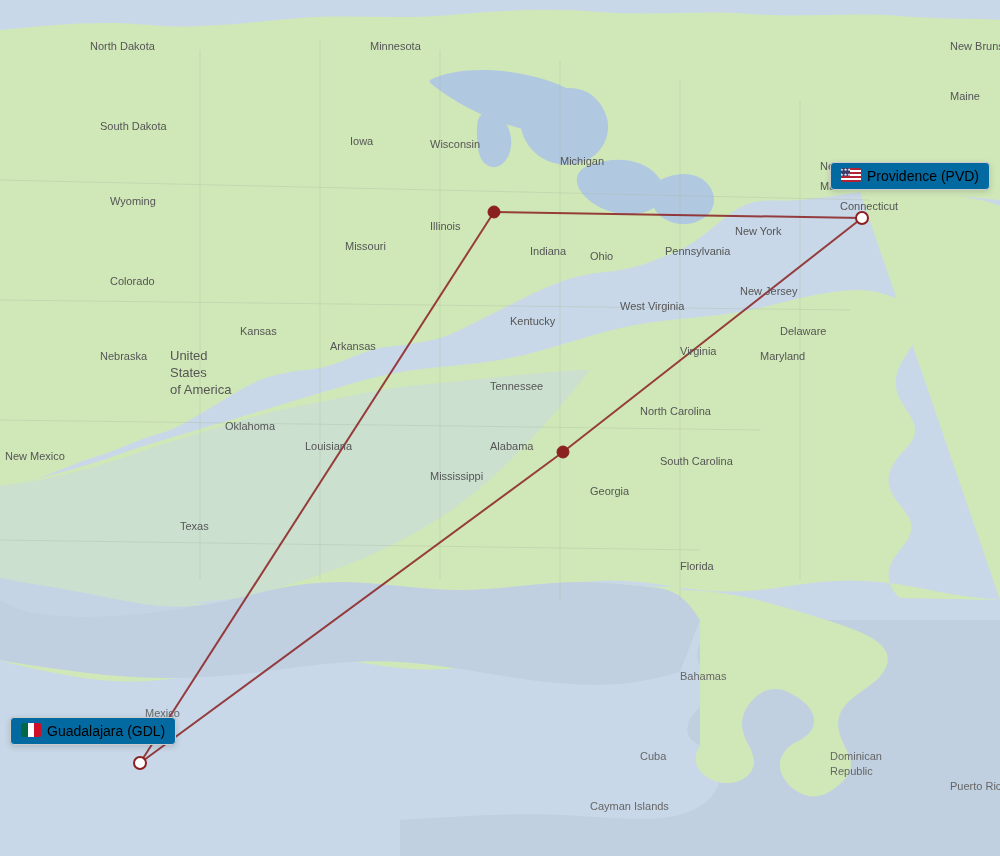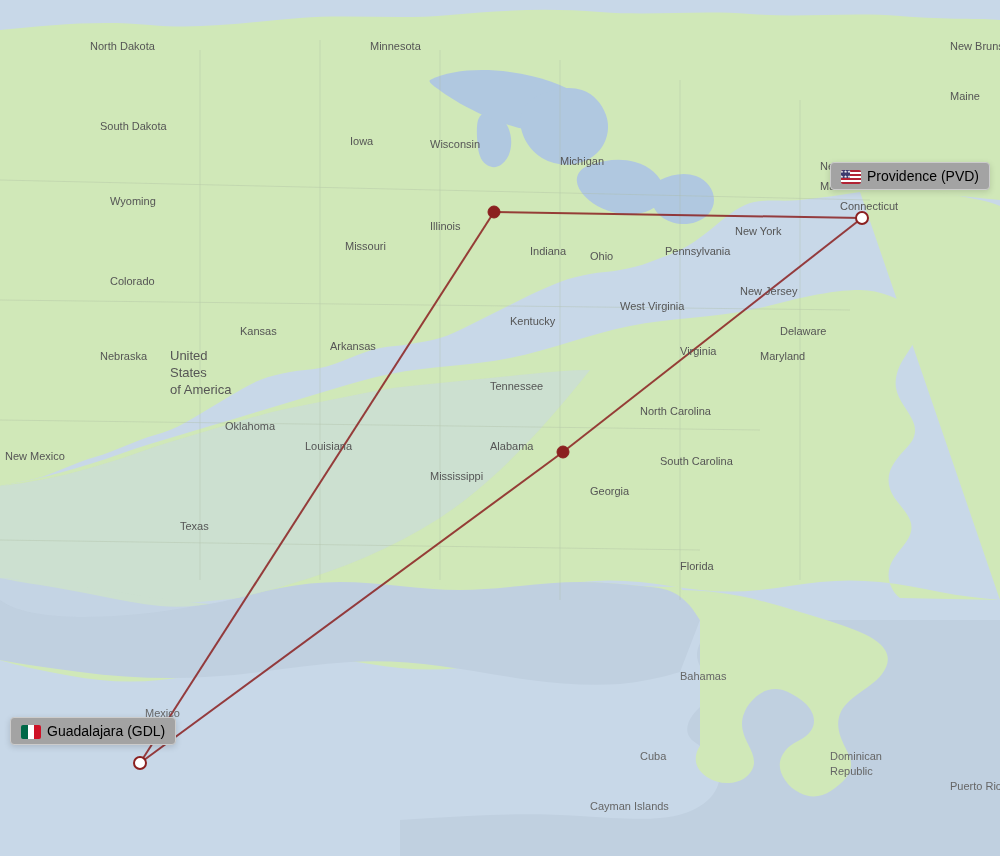--- a/index.html
+++ b/index.html
@@ -17,26 +17,26 @@
     #map-svg {
       position: absolute;
       top: 0; left: 0;
       width: 1000px;
       height: 856px;
     }
 
     
     .airport-label {
       position: absolute;
-      background: #a3a3a3;
+      background: #0369a1;
       border: 1px solid #ccc;
       border-radius: 4px;
       padding: 5px 10px;
       display: flex;
-      align-items: flex-end;
+      align-items: flex-start;
       gap: 6px;
       font-size: 14px;
       font-weight: 500;
       box-shadow: 0 2px 6px rgba(0,0,0,0.15);
       white-space: nowrap;
     }
 
     .flag {
       width: 20px;
       height: 14px;

